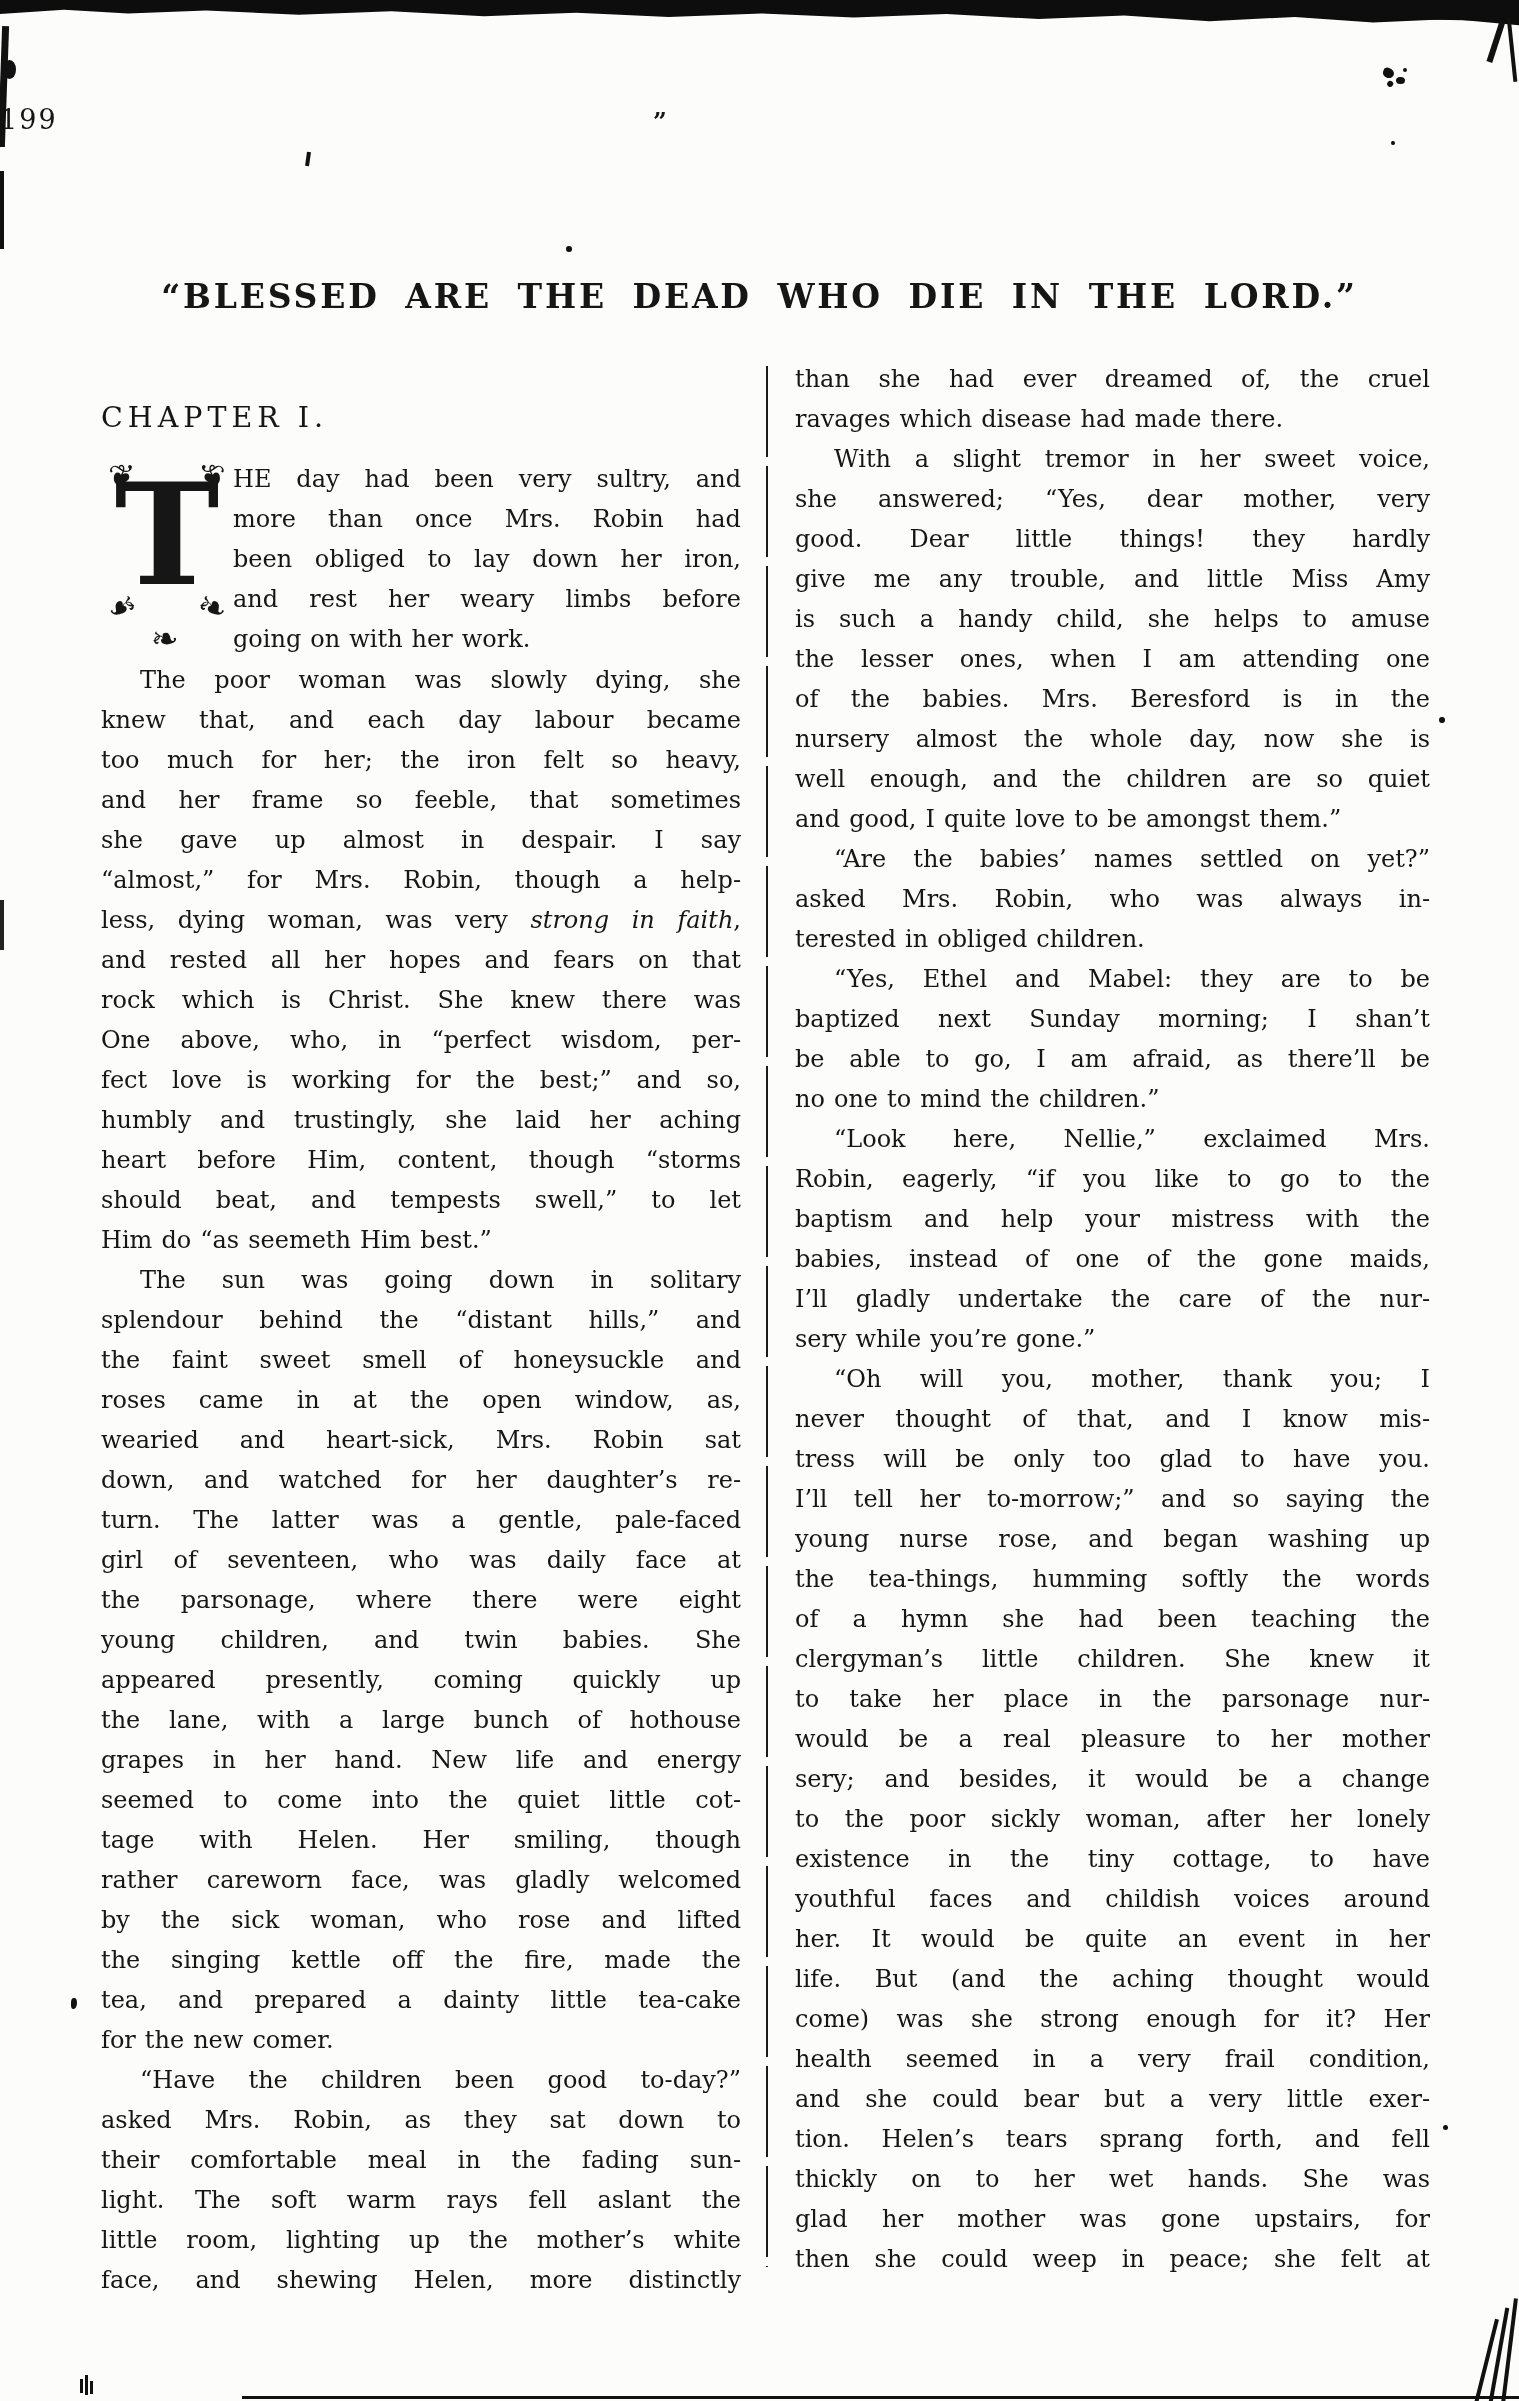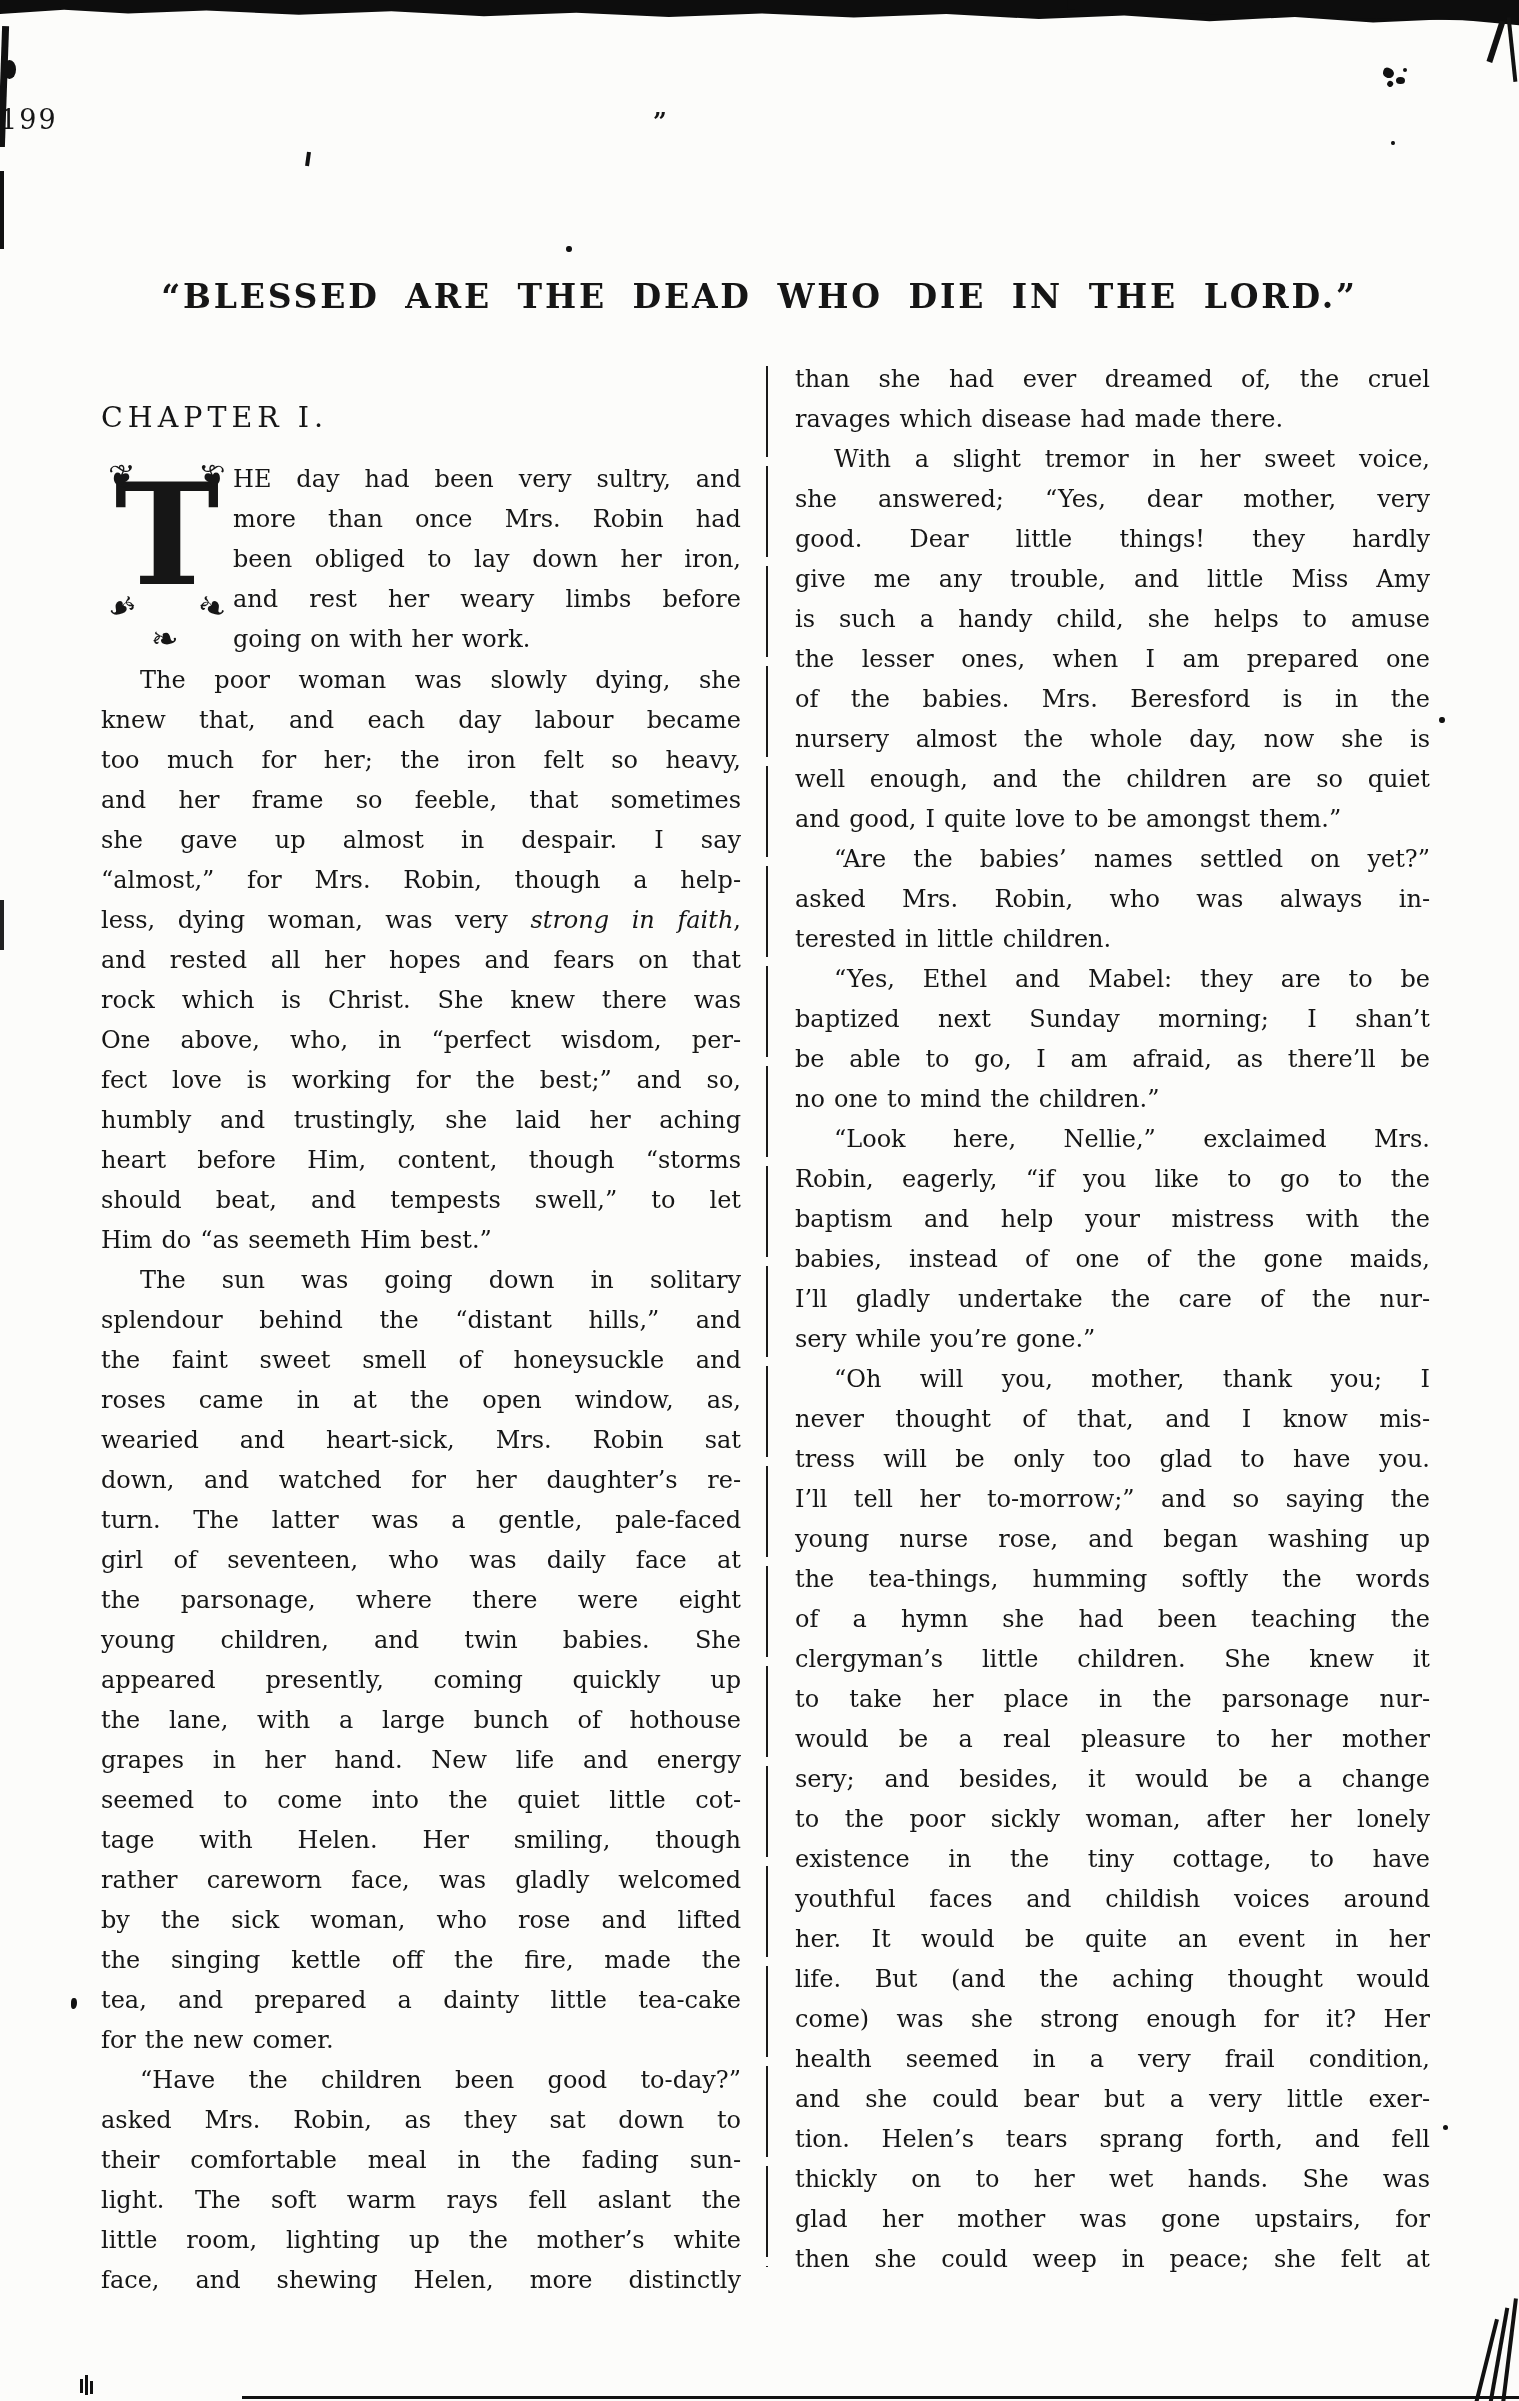--- a/index.html
+++ b/index.html
@@ -180,30 +180,30 @@
       <div class="para">
         <div class="tline">than she had ever dreamed of, the cruel</div>
         <div class="tline last">ravages which disease had made there.</div>
       </div>
       <div class="para">
         <div class="tline ind">With a slight tremor in her sweet voice,</div>
         <div class="tline">she answered; “Yes, dear mother, very</div>
         <div class="tline">good.  Dear little things! they hardly</div>
         <div class="tline">give me any trouble, and little Miss Amy</div>
         <div class="tline">is such a handy child, she helps to amuse</div>
-        <div class="tline">the lesser ones, when I am prepared one</div>
+        <div class="tline">the lesser ones, when I am attending one</div>
         <div class="tline">of the babies.  Mrs. Beresford is in the</div>
         <div class="tline">nursery almost the whole day, now she is</div>
         <div class="tline">well enough, and the children are so quiet</div>
         <div class="tline last">and good, I quite love to be amongst them.”</div>
       </div>
       <div class="para">
         <div class="tline ind">“Are the babies’ names settled on yet?”</div>
         <div class="tline">asked Mrs. Robin, who was always in-</div>
-        <div class="tline last">terested in little children.</div>
+        <div class="tline last">terested in obliged children.</div>
       </div>
       <div class="para">
         <div class="tline ind">“Yes, Ethel and Mabel: they are to be</div>
         <div class="tline">baptized next Sunday morning; I shan’t</div>
         <div class="tline">be able to go, I am afraid, as there’ll be</div>
         <div class="tline last">no one to mind the children.”</div>
       </div>
       <div class="para">
         <div class="tline ind">“Look here, Nellie,” exclaimed Mrs.</div>
         <div class="tline">Robin, eagerly, “if you like to go to the</div>

